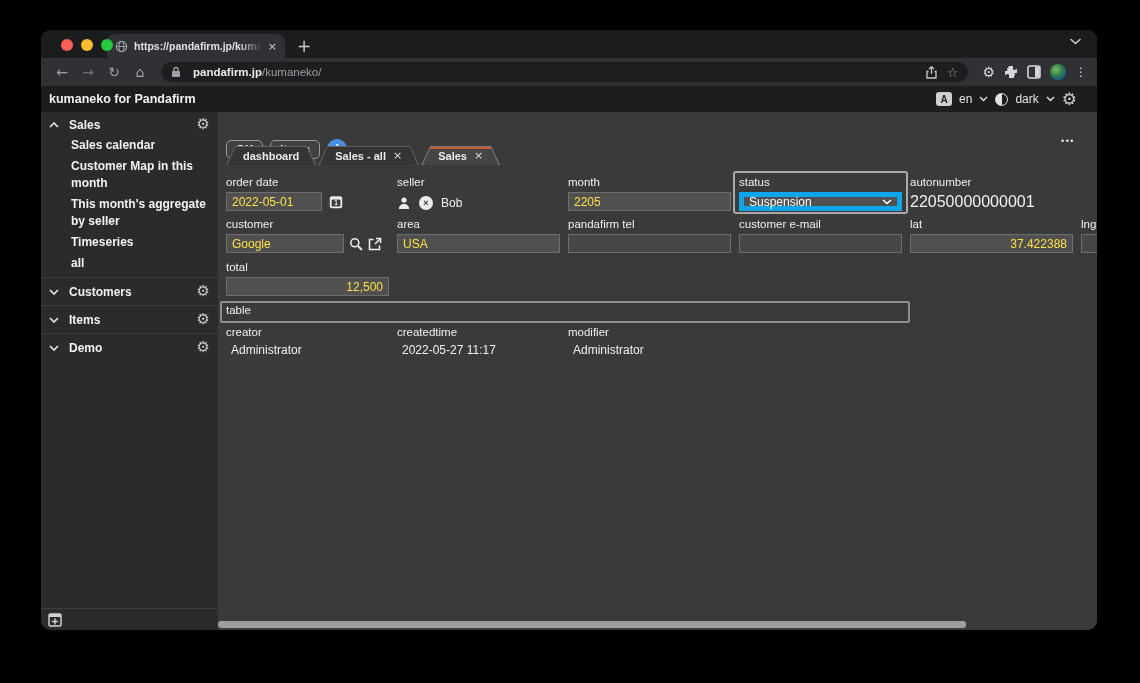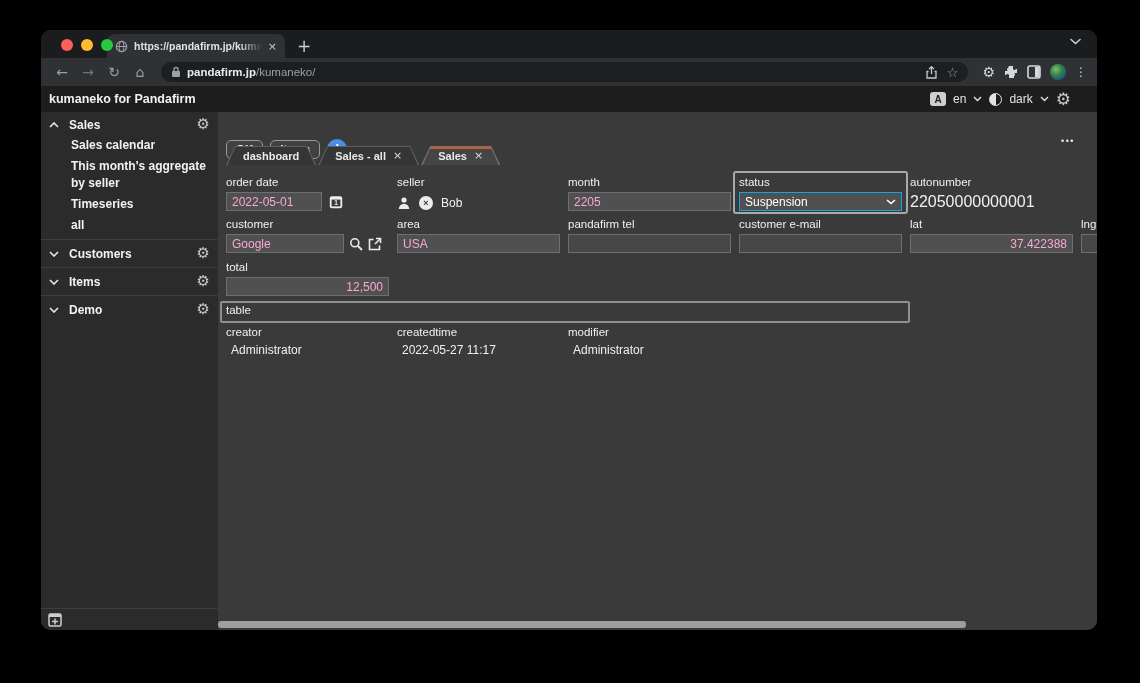--- a/index.html
+++ b/index.html
@@ -21,33 +21,33 @@
                 -webkit-mask-image:linear-gradient(90deg,#000 82%,transparent); mask-image:linear-gradient(90deg,#000 82%,transparent); }
   .btab-close { color:#c7cacd; font-size:11px; line-height:1; cursor:default; }
   .newtab { color:#c7cacd; font-size:17px; margin:0 0 3px 12px; line-height:1; }
   .tabsearch { position:absolute; right:16px; top:8px; }
 
   
   .toolbar { height:28px; background:#303134; display:flex; align-items:center; padding:0 10px; gap:4px; }
   .navbtn { width:22px; text-align:center; font-size:14px; color:#9aa0a6; line-height:1; }
   .navbtn.dim { color:#6f7276; }
   .addressbar { flex:1; height:20px; background:#1d1e20; border-radius:11px; margin:0 6px;
-                display:flex; align-items:center; padding:0 10px; gap:6px; }
+                display:flex; align-items:center; padding:0 10px; gap:12px; }
   .url { font-size:11.5px; white-space:nowrap; overflow:hidden; flex:1; }
   .url .host { color:#e8eaed; font-weight:bold; }
   .url .path { color:#9aa0a6; }
   .pillicons { display:flex; align-items:center; gap:10px; }
   .extrow { display:flex; align-items:center; gap:9px; margin-left:4px; }
   .avatar-globe { width:16px; height:16px; border-radius:50%;
        background:radial-gradient(circle at 38% 35%, #7bbf6a, #2e7d46 45%, #1b5f8a 72%, #0d3355); }
   .star { color:#9aa0a6; font-size:13px; }
   .kebab { color:#cfd1d4; font-size:12px; letter-spacing:0; }
 
   
-  .appheader { height:26px; background:#1d1d1d; display:flex; align-items:center; padding:0 26px 0 8px; }
+  .appheader { height:26px; background:#1d1d1d; display:flex; align-items:center; padding:0 20px 0 8px; }
   .apptitle { color:#f1f1f1; font-size:12.5px; font-weight:bold; }
   .appheader .right { margin-left:auto; display:flex; align-items:center; gap:7px; color:#e3e3e3; font-size:12px; }
   .langbox { width:16px; height:14px; background:#cfcfcf; border-radius:3px; color:#222;
              font-size:10px; font-weight:bold; display:flex; align-items:center; justify-content:center; }
   .contrast { width:13px; height:13px; border-radius:50%; border:1.5px solid #e3e3e3;
               background:linear-gradient(90deg,#e3e3e3 50%, transparent 50%); }
   .gearchar { color:#c9c9c9; font-size:15px; line-height:1; }
 
   
   .appbody { display:flex; height:518px; }
@@ -82,29 +82,29 @@
   .plusbtn { width:20px; height:20px; border-radius:50%; background:#4a90e2; color:#fff;
              display:flex; align-items:center; justify-content:center; font-size:15px; font-weight:bold; padding-bottom:1px; }
   .moredots { position:absolute; right:22px; top:24px; color:#e8e8e8; font-size:9px; letter-spacing:1.5px; }
 
   
   .form { padding:8px 0 0 8px; color:#f0f0f0; }
   .frow { display:flex; width:1040px; }
   .fcol { width:163px; margin-right:8px; flex:none; }
   .flabel { font-size:11.5px; height:14px; color:#f0f0f0; white-space:nowrap; }
   .ffield { margin-top:2px; height:19px; display:flex; align-items:center; }
-  .tinput { height:19px; background:#505050; border:1px solid #6e6e6e; color:#f9a8d4;
+  .tinput { height:19px; background:#505050; border:1px solid #6e6e6e; color:#fde047;
             font-size:12px; padding:0 5px; width:100%; font-family:"Liberation Sans",sans-serif; }
   .tinput.empty { background:#474747; }
   .tinput.num { text-align:right; }
   .mt1 { margin-top:7px; } .mt2 { margin-top:8px; }
   .statuscell { position:relative; }
   .statuscell::before { content:""; position:absolute; left:-6px; right:-6px; top:-5px; bottom:-3px;
                         border:2px solid #a9a9a9; border-radius:3px; pointer-events:none; }
-  .select { height:19px; width:100%; background:#505050; border:1px solid #0ea5e9; color:#fff;
+  .select { height:19px; width:100%; background:#505050; border:5px solid #0ea5e9; color:#fff;
             font-size:12px; padding:0 5px; display:flex; align-items:center; }
   .select .val { flex:1; }
   .rotext { font-size:16px; padding-top:3px; }
   .sellerline { display:flex; align-items:center; gap:8px; padding-top:2px; }
   .circx { width:14px; height:14px; border-radius:50%; background:#ececec; color:#3a3a3a;
            display:flex; align-items:center; justify-content:center; font-size:9px; font-weight:bold; }
   .tablegroup { margin:5px 0 0 -6px; width:690px; border:2px solid #8f8f8f; border-radius:2px;
                 padding:1px 4px 2px; }
   .tablegroup .flabel { height:15px; }
   .metarow { margin-top:3px; }
@@ -210,20 +210,21 @@
     <div class="sidebar">
       <div class="side-list">
         <div class="side-head">
           <svg width="10" height="6" viewBox="0 0 10 6">
               <polyline points="1,5 5,1 9,5" fill="none" stroke="#e8e8e8" stroke-width="1.6"></polyline>
             </svg>
           <span class="lbl">Sales</span>
           <span class="gear uni gearchar">⚙</span>
         </div>
         <div class="side-sub">Sales calendar</div>
+        <div class="side-sub">Customer Map in this month</div>
         <div class="side-sub">This month's aggregate by seller</div>
         <div class="side-sub">Timeseries</div>
         <div class="side-sub">all</div>
 
         <div class="side-div"></div>
         <div class="side-head">
           <svg width="10" height="6" viewBox="0 0 10 6">
               <polyline points="1,1 5,5 9,1" fill="none" stroke="#e8e8e8" stroke-width="1.6"></polyline>
             </svg>
           <span class="lbl">Customers</span>

